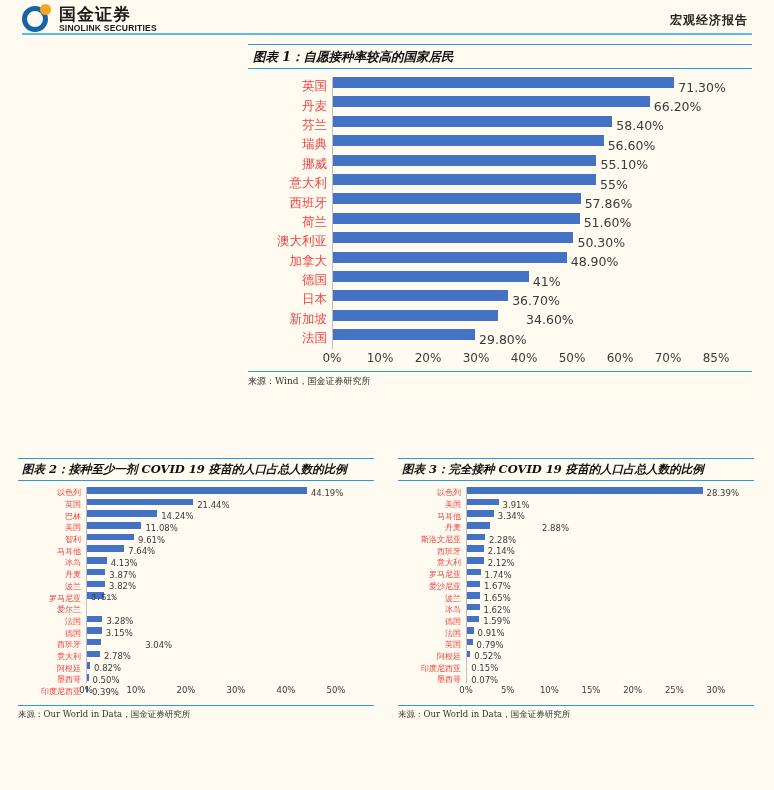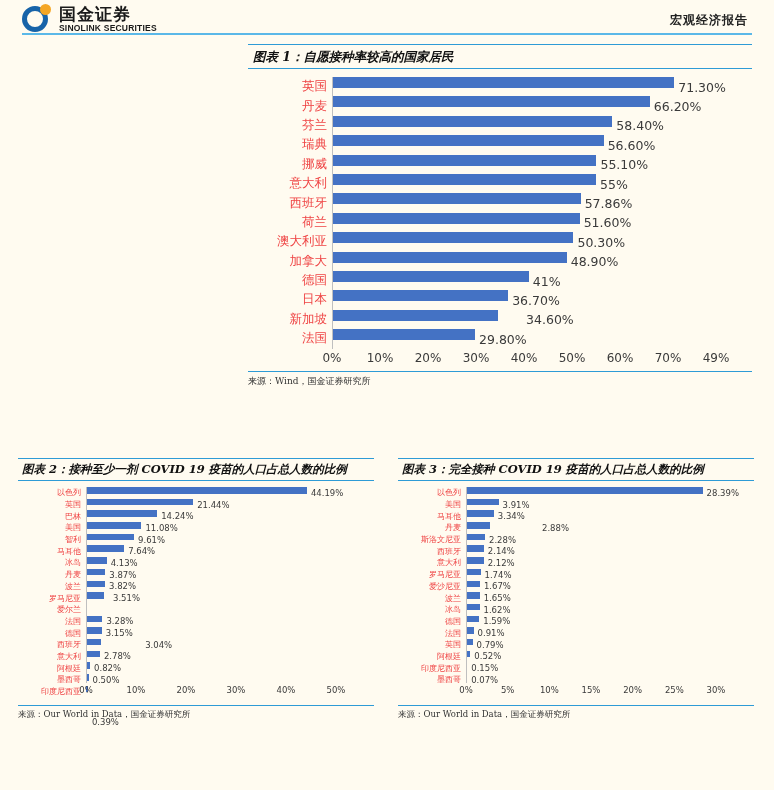--- a/index.html
+++ b/index.html
@@ -235,21 +235,21 @@
       </div>
     <div id="fig1-ticks" style="margin-left: 0px;">
         <div class="tick" style="left: 84px;">0%</div>
         <div class="tick" style="left: 132px;">10%</div>
         <div class="tick" style="left: 180px;">20%</div>
         <div class="tick" style="left: 228px;">30%</div>
         <div class="tick" style="left: 276px;">40%</div>
         <div class="tick" style="left: 324px;">50%</div>
         <div class="tick" style="left: 372px;">60%</div>
         <div class="tick" style="left: 420px;">70%</div>
-        <div class="tick" style="left: 468px;">49%</div>
+        <div class="tick" style="left: 468px;">85%</div>
       </div>
     <div class="fig-source">来源：Wind，国金证券研究所</div>
   </div>
 
   <div class="figure" id="fig2">
     <div class="fig-title">图表 2：接种至少一剂 COVID 19 疫苗的人口占总人数的比例</div>
     <div class="chart smallchart" id="fig2-chart">
         <div class="row">
           <div class="cat">以色列</div>
           <div class="track">
@@ -310,21 +310,21 @@
           <div class="cat">波兰</div>
           <div class="track">
             <div class="bar-inner" style="width: 19.1px;"></div>
             <div class="val" style="left: 23.1px;">3.82%</div>
           </div>
         </div>
         <div class="row">
           <div class="cat">罗马尼亚</div>
           <div class="track">
             <div class="bar-inner" style="width: 17.55px;"></div>
-            <div class="val" style="left: 27px;">3.51%</div>
+            <div class="val" style="left: 5px; font-family: Liberation Mono, monospace;">3.51%</div>
           </div>
         </div>
         <div class="row">
           <div class="cat">爱尔兰</div>
         </div>
         <div class="row">
           <div class="cat">法国</div>
           <div class="track">
             <div class="bar-inner" style="width: 16.4px;"></div>
             <div class="val" style="left: 20.4px;">3.28%</div>
@@ -362,21 +362,21 @@
           <div class="cat">墨西哥</div>
           <div class="track">
             <div class="bar-inner" style="width: 2.5px;"></div>
             <div class="val" style="left: 6.5px;">0.50%</div>
           </div>
         </div>
         <div class="row">
           <div class="cat">印度尼西亚</div>
           <div class="track">
             <div class="bar-inner" style="width: 1.95px;"></div>
-            <div class="val" style="left: 5.95px; margin-top: 30px;">0.39%</div>
+            <div class="val" style="left: 5.95px;">0.39%</div>
           </div>
         </div>
         <div class="axisline" style="left: 68px; top: 0px; width: 1px; height: 100%;"></div>
       </div>
     <div class="small-ticks" id="fig2-ticks">
         <div class="tick" style="left: 68px;">0%</div>
         <div class="tick" style="left: 118px;">10%</div>
         <div class="tick" style="left: 168px;">20%</div>
         <div class="tick" style="left: 218px;">30%</div>
         <div class="tick" style="left: 268px;">40%</div>

